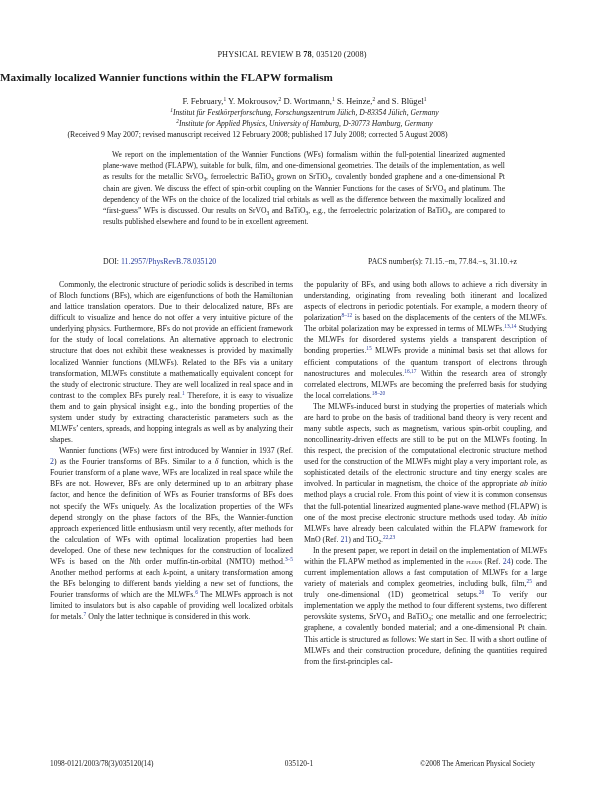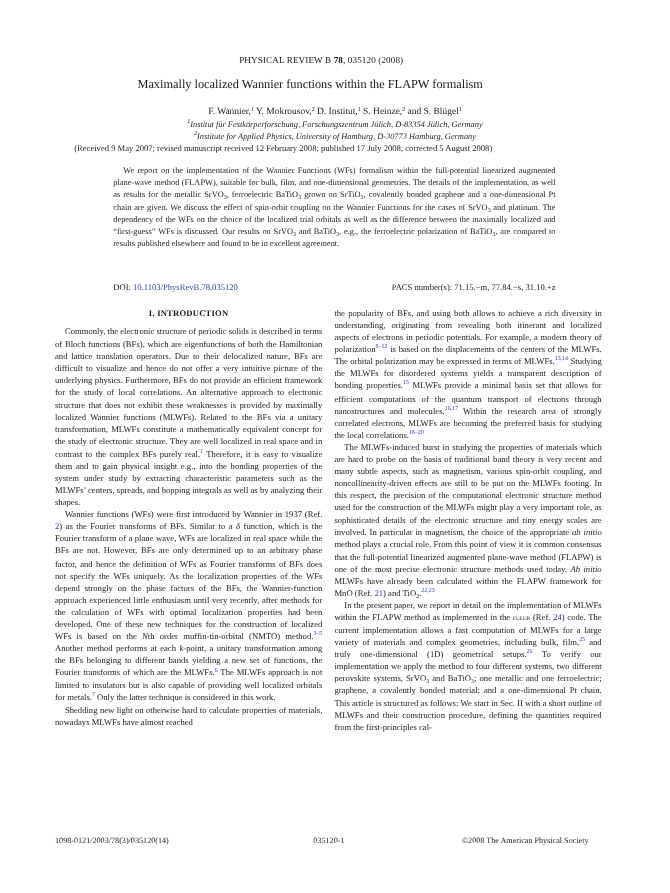--- a/index.html
+++ b/index.html
@@ -3,35 +3,35 @@
 <meta charset="utf-8">
 <style>
   html, body { margin: 0; padding: 0; background: #ffffff; }
   body {
     width: 609px; height: 812px; position: relative; overflow: hidden;
     font-family: "Liberation Serif", "DejaVu Serif", serif; color: #1a1a1a;
   }
   .abs { position: absolute; }
   .journal { top: 50px; left: 0; width: 584px; text-align: center; font-size: 8.3px; letter-spacing: 0.1px; }
   .journal b { font-weight: bold; }
-  .title { top: 71px; left: 0; width: 564px; text-align: center; font-size: 11.2px; font-weight: normal; }
+  .title { top: 71px; left: 0; width: 564px; text-align: left; font-size: 11.2px; font-weight: bold; }
   .authors { top: 96px; left: 0; width: 609px; text-align: center; font-size: 8.6px; }
   .affil { left: 0; width: 609px; text-align: center; font-size: 7.6px; font-style: italic; }
   .affil1 { top: 108px; }
   .affil2 { top: 119px; }
   .dates { top: 130px; left: 0; width: 515px; text-align: center; font-size: 7.8px; }
   sup { font-size: 5.4px; vertical-align: 3.5px; line-height: 0; }
   .ref { color: #2a3f9e; }
   .abstract {
     top: 149px; left: 103px; width: 402px; font-size: 7.6px; line-height: 11.2px;
     text-align: justify; text-indent: 9px;
   }
   .doi { top: 257px; left: 103px; font-size: 7.8px; }
   .doi a { color: #2a3f9e; text-decoration: none; }
-  .pacs { top: 257px; right: 104px; font-size: 7.8px; }
+  .pacs { top: 257px; right: 92px; font-size: 7.8px; }
   .col { top: 279px; width: 243px; font-size: 7.85px; line-height: 11.08px; text-align: justify; hyphens: manual; }
   .col-left { left: 50px; }
   .col-right { left: 304px; top: 279px; }
   .sec-head { text-align: center; font-weight: bold; font-size: 7.8px; margin-bottom: 6px; letter-spacing: 0.2px; }
   .col p { margin: 0; text-indent: 9px; }
   .col p.noind { text-indent: 0; }
   .sc { font-variant: small-caps; }
   .footer { top: 759px; font-size: 7.4px; }
   .foot-left { left: 50px; }
   .foot-mid { left: 0; width: 598px; text-align: center; }
@@ -39,42 +39,40 @@
   sub { font-size: 5.4px; vertical-align: -1.5px; line-height: 0; }
 </style>
 </head>
 <body>
 
 <div class="abs journal"><span>PHYSICAL REVIEW B</span> <b>78</b><span>, 035120 (2008)</span></div>
 
 <div class="abs title">Maximally localized Wannier functions within the FLAPW formalism</div>
 
 <div class="abs authors">
-  <span>F. Wannier,</span><sup>1</sup>
+  <span>F. February,</span><sup>1</sup>
   <span>Y. Mokrousov,</span><sup>2</sup>
-  <span>D. Institut,</span><sup>1</sup>
+  <span>D. Wortmann,</span><sup>1</sup>
   <span>S. Heinze,</span><sup>2</sup>
   <span>and S. Blügel</span><sup>1</sup>
 </div>
 
 <div class="abs affil affil1"><sup>1</sup><span>Institut für Festkörperforschung, Forschungszentrum Jülich, D-83354 Jülich, Germany</span></div>
 <div class="abs affil affil2"><sup>2</sup><span>Institute for Applied Physics, University of Hamburg, D-30773 Hamburg, Germany</span></div>
 
 <div class="abs dates">(Received 9 May 2007; revised manuscript received 12 February 2008; published 17 July 2008; corrected 5 August 2008)</div>
 
 <div class="abs abstract"><span>We report on the implementation of the Wannier Functions (WFs) formalism within the full-potential linearized augmented plane-wave method (FLAPW), suitable for bulk, film, and one-dimensional geometries. The details of the implementation, as well as results for the metallic SrVO</span><sub>3</sub><span>, ferroelectric BaTiO</span><sub>3</sub><span> grown on SrTiO</span><sub>3</sub><span>, covalently bonded graphene and a one-dimensional Pt chain are given. We discuss the effect of spin-orbit coupling on the Wannier Functions for the cases of SrVO</span><sub>3</sub><span> and platinum. The dependency of the WFs on the choice of the localized trial orbitals as well as the difference between the maximally localized and “first-guess” WFs is discussed. Our results on SrVO</span><sub>3</sub><span> and BaTiO</span><sub>3</sub><span>, e.g., the ferroelectric polarization of BaTiO</span><sub>3</sub><span>, are compared to results published elsewhere and found to be in excellent agreement.</span></div>
 
-<div class="abs doi"><span>DOI:</span>&nbsp;<a href="#">10.1103/PhysRevB.78.035120</a></div>
+<div class="abs doi"><span>DOI:</span>&nbsp;<a href="#">11.2957/PhysRevB.78.035120</a></div>
 <div class="abs pacs">PACS number(s): 71.15.−m, 77.84.−s, 31.10.+z</div>
 
 <div class="abs col col-left">
-  <div class="sec-head">I. INTRODUCTION</div>
   <p><span>Commonly, the electronic structure of periodic solids is described in terms of Bloch functions (BFs), which are eigenfunctions of both the Hamiltonian and lattice translation operators. Due to their delocalized nature, BFs are difficult to visualize and hence do not offer a very intuitive picture of the underlying physics. Furthermore, BFs do not provide an efficient framework for the study of local correlations. An alternative approach to electronic structure that does not exhibit these weaknesses is provided by maximally localized Wannier functions (MLWFs). Related to the BFs via a unitary transformation, MLWFs constitute a mathematically equivalent concept for the study of electronic structure. They are well localized in real space and in contrast to the complex BFs purely real.</span><sup><a class="ref">1</a></sup><span> Therefore, it is easy to visualize them and to gain physical insight e.g., into the bonding properties of the system under study by extracting characteristic parameters such as the MLWFs’ centers, spreads, and hopping integrals as well as by analyzing their shapes.</span></p>
   <p><span>Wannier functions (WFs) were first introduced by Wannier in 1937 (Ref. </span><a class="ref">2</a><span>) as the Fourier transforms of BFs. Similar to a </span><i>δ</i><span> function, which is the Fourier transform of a plane wave, WFs are localized in real space while the BFs are not. However, BFs are only determined up to an arbitrary phase factor, and hence the definition of WFs as Fourier transforms of BFs does not specify the WFs uniquely. As the localization properties of the WFs depend strongly on the phase factors of the BFs, the Wannier-function approach experienced little enthusiasm until very recently, after methods for the calculation of WFs with optimal localization properties had been developed. One of these new techniques for the construction of localized WFs is based on the </span><i>N</i><span>th order muffin-tin-orbital (NMTO) method.</span><sup><a class="ref">3–5</a></sup><span> Another method performs at each </span><i>k</i><span>-point, a unitary transformation among the BFs belonging to different bands yielding a new set of functions, the Fourier transforms of which are the MLWFs.</span><sup><a class="ref">6</a></sup><span> The MLWFs approach is not limited to insulators but is also capable of providing well localized orbitals for metals.</span><sup><a class="ref">7</a></sup><span> Only the latter technique is considered in this work.</span></p>
-  <p><span>Shedding new light on otherwise hard to calculate properties of materials, nowadays MLWFs have almost reached</span></p>
 </div>
 
 <div class="abs col col-right">
   <p class="noind"><span>the popularity of BFs, and using both allows to achieve a rich diversity in understanding, originating from revealing both itinerant and localized aspects of electrons in periodic potentials. For example, a modern theory of polarization</span><sup><a class="ref">8–12</a></sup><span> is based on the displacements of the centers of the MLWFs. The orbital polarization may be expressed in terms of MLWFs.</span><sup><a class="ref">13,14</a></sup><span> Studying the MLWFs for disordered systems yields a transparent description of bonding properties.</span><sup><a class="ref">15</a></sup><span> MLWFs provide a minimal basis set that allows for efficient computations of the quantum transport of electrons through nanostructures and molecules.</span><sup><a class="ref">16,17</a></sup><span> Within the research area of strongly correlated electrons, MLWFs are becoming the preferred basis for studying the local correlations.</span><sup><a class="ref">18–20</a></sup></p>
   <p><span>The MLWFs-induced burst in studying the properties of materials which are hard to probe on the basis of traditional band theory is very recent and many subtle aspects, such as magnetism, various spin-orbit coupling, and noncollinearity-driven effects are still to be put on the MLWFs footing. In this respect, the precision of the computational electronic structure method used for the construction of the MLWFs might play a very important role, as sophisticated details of the electronic structure and tiny energy scales are involved. In particular in magnetism, the choice of the appropriate </span><i>ab initio</i><span> method plays a crucial role. From this point of view it is common consensus that the full-potential linearized augmented plane-wave method (FLAPW) is one of the most precise electronic structure methods used today. </span><i>Ab initio</i><span> MLWFs have already been calculated within the FLAPW framework for MnO (Ref. </span><a class="ref">21</a><span>) and TiO</span><sub>2</sub><span>.</span><sup><a class="ref">22,23</a></sup></p>
   <p><span>In the present paper, we report in detail on the implementation of MLWFs within the FLAPW method as implemented in the </span><span class="sc">fleur</span><span> (Ref. </span><a class="ref">24</a><span>) code. The current implementation allows a fast computation of MLWFs for a large variety of materials and complex geometries, including bulk, film,</span><sup><a class="ref">25</a></sup><span> and truly one-dimensional (1D) geometrical setups.</span><sup><a class="ref">26</a></sup><span> To verify our implementation we apply the method to four different systems, two different perovskite systems, SrVO</span><sub>3</sub><span> and BaTiO</span><sub>3</sub><span>; one metallic and one ferroelectric; graphene, a covalently bonded material; and a one-dimensional Pt chain. This article is structured as follows: We start in Sec. II with a short outline of MLWFs and their construction procedure, defining the quantities required from the first-principles cal-</span></p>
 </div>
 
 <div class="abs footer foot-left">1098-0121/2003/78(3)/035120(14)</div>
 <div class="abs footer foot-mid">035120-1</div>

